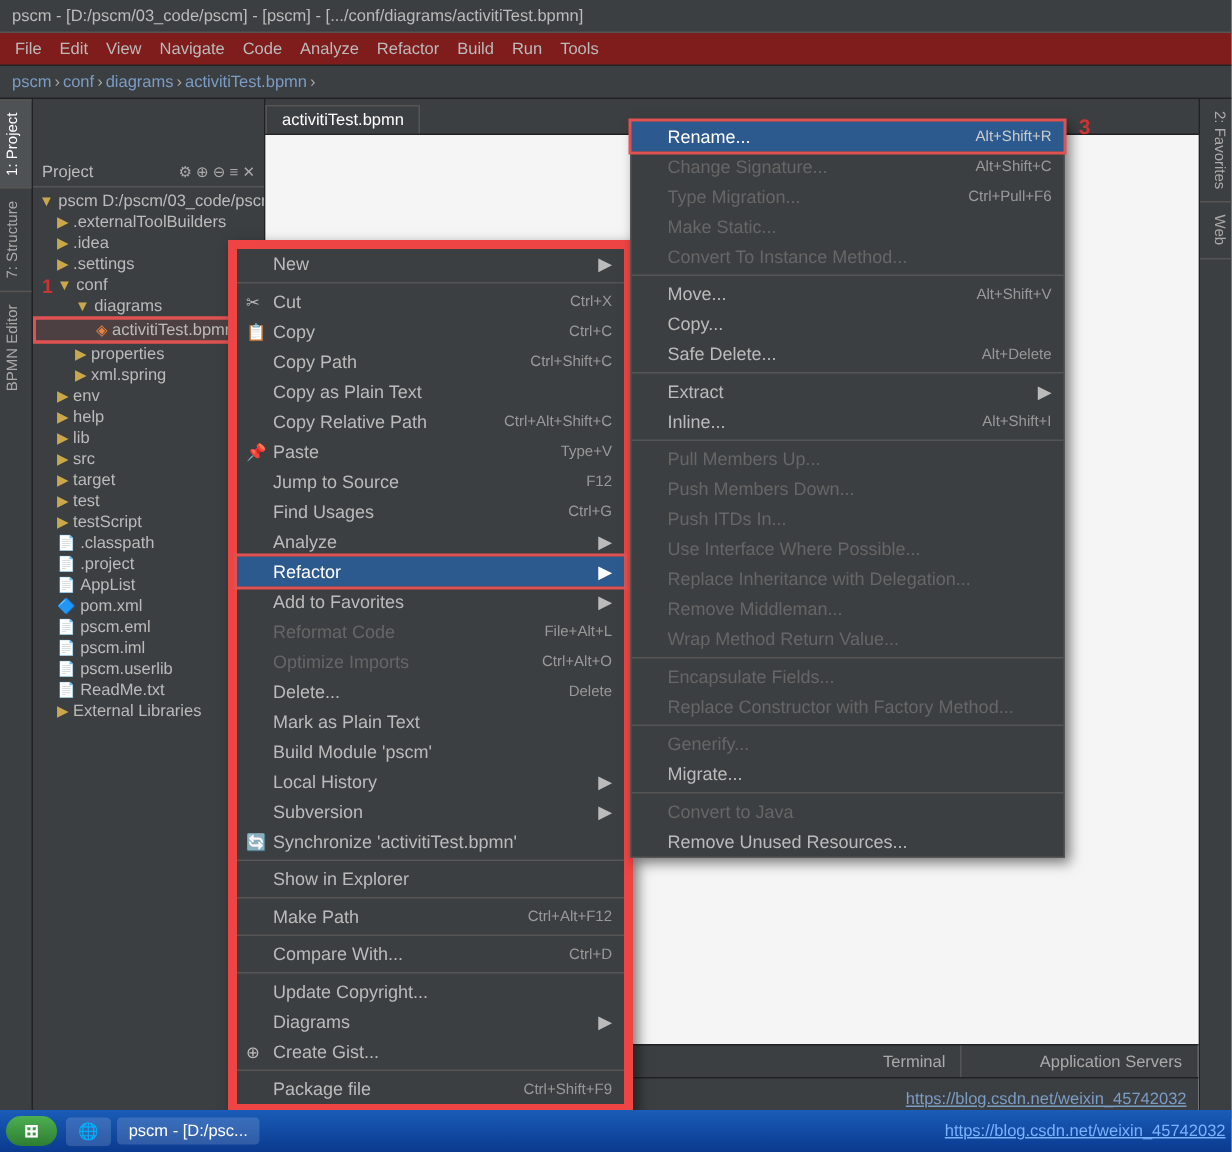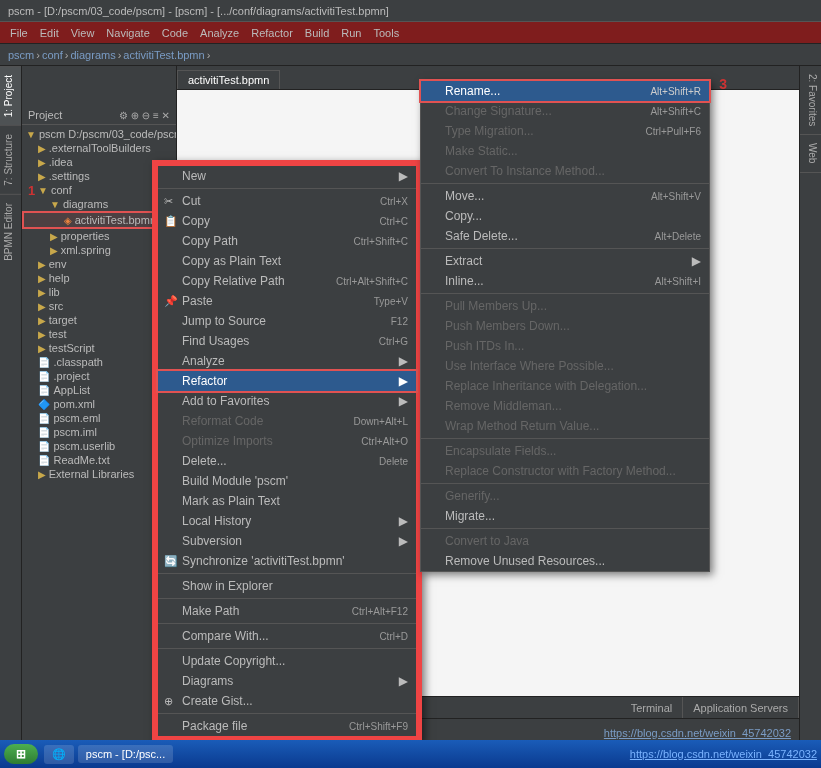--- a/index.html
+++ b/index.html
@@ -246,20 +246,21 @@
     .bottom-bar {
       position: absolute;
       bottom: 28px;
       left: 0;
       right: 0;
       height: 22px;
       background: #3c3f41;
       display: flex;
       align-items: center;
       border-top: 1px solid #222;
+      gap: 42px;
     }
     .bottom-tab {
       padding: 2px 10px;
       font-size: 11px;
       color: #aaa;
       cursor: pointer;
       height: 100%;
       display: flex;
       align-items: center;
       border-right: 1px solid #555;
@@ -620,35 +621,35 @@
     <span class="arrow" style="color:#fff;">▶</span>
     <span class="marker-num" style="position:absolute; right:-18px; top:-5px; color:#cc3333; font-size:14px;">2</span>
   </div>
 
   <div class="menu-item add-favorites">
     <span>Add to Favorites</span>
     <span class="arrow">▶</span>
   </div>
   <div class="menu-item disabled">
     <span>Reformat Code</span>
-    <span class="shortcut">Down+Alt+L</span>
+    <span class="shortcut">File+Alt+L</span>
   </div>
   <div class="menu-item disabled">
     <span>Optimize Imports</span>
     <span class="shortcut">Ctrl+Alt+O</span>
   </div>
   <div class="menu-item">
     <span>Delete...</span>
     <span class="shortcut">Delete</span>
   </div>
   <div class="menu-item">
+    <span>Mark as Plain Text</span>
+  </div>
+  <div class="menu-item">
     <span>Build Module 'pscm'</span>
-  </div>
-  <div class="menu-item">
-    <span>Mark as Plain Text</span>
   </div>
   <div class="menu-item">
     <span>Local History</span>
     <span class="arrow">▶</span>
   </div>
   <div class="menu-item">
     <span>Subversion</span>
     <span class="arrow">▶</span>
   </div>
   <div class="menu-item">

